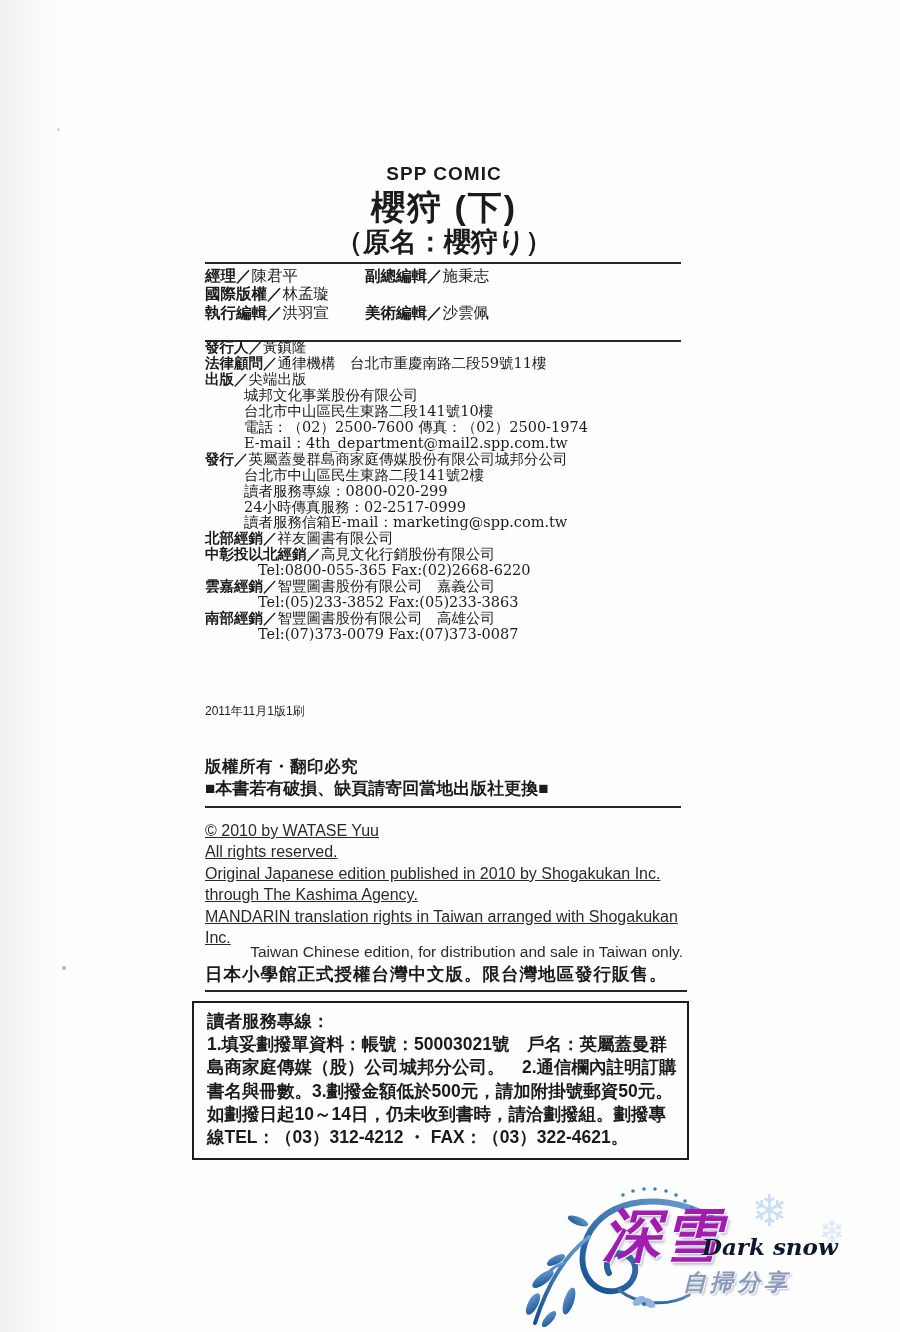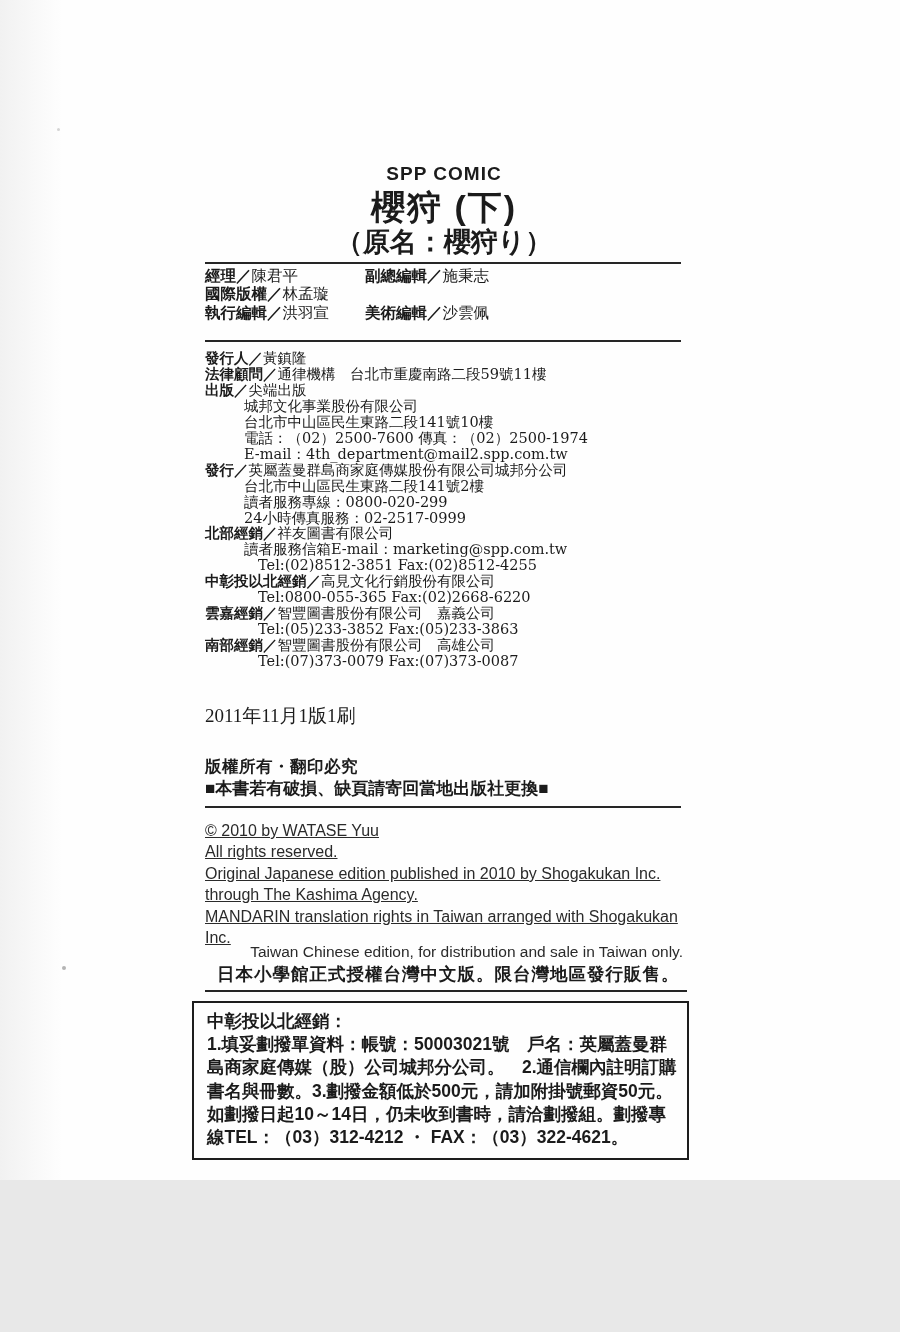--- a/index.html
+++ b/index.html
@@ -1,17 +1,17 @@
 <!DOCTYPE html>
 <html><head>
 <meta charset="utf-8">
 <style>
   html,body{margin:0;padding:0;background:#e8e8e8;}
   .page{
-    position:relative;width:900px;height:1180px;background:#fefefe;
+    position:relative;width:900px;height:1332px;background:#fefefe;
     overflow:hidden;font-family:"Liberation Sans",sans-serif;color:#1b1b1b;
     margin:0 auto;
   }
   .edge-shade{position:absolute;left:0;top:0;width:62px;height:100%;
     background:linear-gradient(90deg,rgba(175,175,175,.16),rgba(255,255,255,0));}
   .speck{position:absolute;border-radius:50%;background:#777;}
   .sec{position:absolute;left:205px;width:478px;}
   .rule{position:absolute;left:205px;width:476px;height:0;border-top:2.5px solid #262626;}
 
   
@@ -22,36 +22,36 @@
 
   
   .credits{top:267px;font-size:15.5px;line-height:18.4px;}
   .credit-row{display:flex;}
   .credit-cell.left{width:160px;}
   .credit-cell.right{flex:1;}
   .lbl{font-weight:bold;font-family:"Liberation Sans",sans-serif;}
   .val{font-family:"DejaVu Serif","Liberation Serif",serif;}
 
   
-  .publisher{top:351px;font-size:14.5px;line-height:15.95px;}
+  .publisher{top:340px;font-size:14.5px;line-height:15.95px;}
   .pub-line{white-space:nowrap;}
   .pub-line.indent1{padding-left:39px;}
   .pub-line.indent2{padding-left:53px;}
 
-  .edition{top:703px;font-family:Liberation Serif, serif;font-size:19px;}
+  .edition{top:703px;font-family:Liberation Sans, sans-serif;font-size:12px;}
 
   .rights{top:755px;}
   .rights-line1{font-size:16.5px;font-weight:bold;line-height:22px;letter-spacing:.5px;}
   .rights-line2{font-size:17px;font-weight:bold;line-height:24px;}
 
   .copyright-en{top:820px;font-size:16px;line-height:21.4px;color:#2a2a2a;text-decoration:underline;}
 
   .taiwan{top:941px;}
   .taiwan-en{font-size:15.5px;line-height:21px;color:#2a2a2a;text-align:right;}
-  .taiwan-zh{font-size:17.5px;font-weight:bold;line-height:25px;letter-spacing:1px;margin-left:12px;}
+  .taiwan-zh{font-size:17.5px;font-weight:bold;line-height:25px;letter-spacing:1px;}
 
   .mail-box{
     position:absolute;left:192px;top:1001px;width:497px;box-sizing:border-box;
     border:2.5px solid #1d1d1d;padding:7px 10px 9px 13px;
     font-size:17.5px;font-weight:bold;line-height:23.2px;
   }
 
   
   .watermark{position:absolute;left:523px;top:1183px;width:360px;height:146px;}
   .wm-flourish{position:absolute;left:0;top:0;}
@@ -112,23 +112,22 @@
       <div class="pub-line indent0"><span class="lbl">法律顧問／</span><span class="val">通律機構　台北市重慶南路二段59號11樓</span></div>
       <div class="pub-line indent0"><span class="lbl">出版／</span><span class="val">尖端出版</span></div>
       <div class="pub-line indent1"><span class="val">城邦文化事業股份有限公司</span></div>
       <div class="pub-line indent1"><span class="val">台北市中山區民生東路二段141號10樓</span></div>
       <div class="pub-line indent1"><span class="val">電話：（02）2500-7600 傳真：（02）2500-1974</span></div>
       <div class="pub-line indent1"><span class="val">E-mail：4th_department@mail2.spp.com.tw</span></div>
       <div class="pub-line indent0"><span class="lbl">發行／</span><span class="val">英屬蓋曼群島商家庭傳媒股份有限公司城邦分公司</span></div>
       <div class="pub-line indent1"><span class="val">台北市中山區民生東路二段141號2樓</span></div>
       <div class="pub-line indent1"><span class="val">讀者服務專線：0800-020-299</span></div>
       <div class="pub-line indent1"><span class="val">24小時傳真服務：02-2517-0999</span></div>
+      <div class="pub-line indent1"><span class="val">讀者服務信箱E-mail：marketing@spp.com.tw</span></div>
       <div class="pub-line indent0"><span class="lbl">北部經銷／</span><span class="val">祥友圖書有限公司</span></div>
-      <div class="pub-line indent1"><span class="val">讀者服務信箱E-mail：marketing@spp.com.tw</span></div>
-      <div class="pub-line indent2"><span class="val">Tel:(02)8512-3851 Fax:(02)8512-4255</span></div>
       <div class="pub-line indent0"><span class="lbl">中彰投以北經銷／</span><span class="val">高見文化行銷股份有限公司</span></div>
       <div class="pub-line indent2"><span class="val">Tel:0800-055-365  Fax:(02)2668-6220</span></div>
       <div class="pub-line indent0"><span class="lbl">雲嘉經銷／</span><span class="val">智豐圖書股份有限公司　嘉義公司</span></div>
       <div class="pub-line indent2"><span class="val">Tel:(05)233-3852  Fax:(05)233-3863</span></div>
       <div class="pub-line indent0"><span class="lbl">南部經銷／</span><span class="val">智豐圖書股份有限公司　高雄公司</span></div>
       <div class="pub-line indent2"><span class="val">Tel:(07)373-0079  Fax:(07)373-0087</span></div>
     </div>
 
   <div class="sec edition">2011年11月1版1刷</div>
 
@@ -148,21 +147,21 @@
   </div>
 
   <div class="sec taiwan">
     <div class="taiwan-en">Taiwan Chinese edition, for distribution and sale in Taiwan only.</div>
     <div class="taiwan-zh">日本小學館正式授權台灣中文版。限台灣地區發行販售。</div>
   </div>
 
   <div class="rule" style="top:990px;width:482px"></div>
 
   <div class="mail-box">
-    <div>中彰投以北經銷：</div>
+    <div>讀者服務專線：</div>
     <div>1.填妥劃撥單資料：帳號：50003021號　戶名：英屬蓋曼群島商家庭傳媒（股）公司城邦分公司。　2.通信欄內註明訂購書名與冊數。3.劃撥金額低於500元，請加附掛號郵資50元。如劃撥日起10～14日，仍未收到書時，請洽劃撥組。劃撥專線TEL：（03）312-4212 ・ FAX：（03）322-4621。</div>
   </div>
 
   <div class="watermark">
     <svg class="wm-flourish" width="200" height="146" viewBox="0 0 200 146">
       <defs>
         <linearGradient id="wmg" x1="0" y1="1" x2="1" y2="0">
           <stop offset="0" stop-color="#14508f"></stop>
           <stop offset="1" stop-color="#6fa0d6"></stop>
         </linearGradient>

